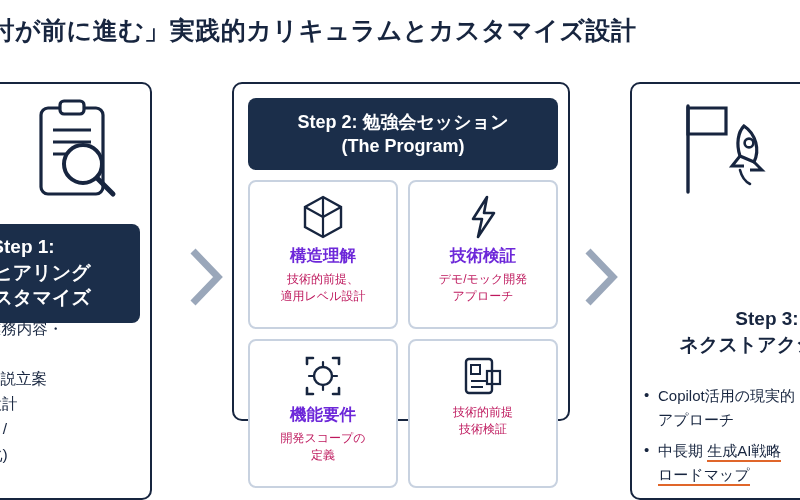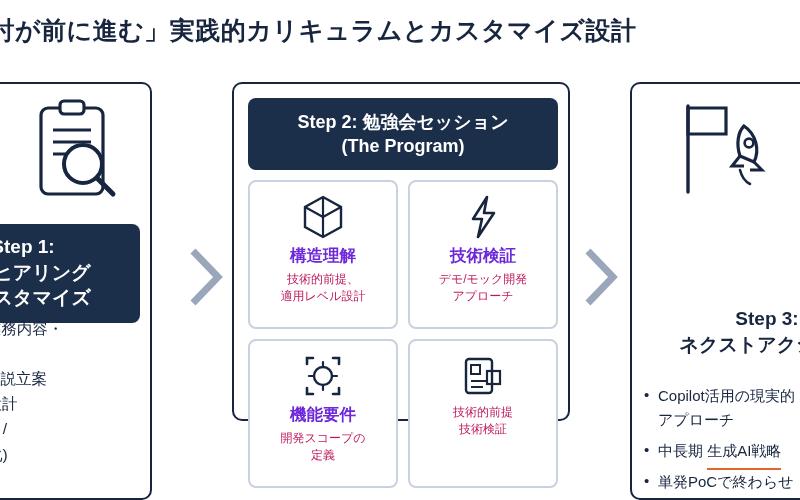--- a/index.html
+++ b/index.html
@@ -190,21 +190,21 @@
   }
   .step3-list .li:before {
     content: "\2022";
     position: absolute;
     left: 2px;
     top: -1px;
     font-size: 15px;
   }
   .hl {
     border-bottom: 2.5px solid #e0662a;
-    padding-bottom: 9px;
+    padding-bottom: 1px;
   }
 
   
   .chev {
     position: absolute;
     width: 34px;
     height: 58px;
   }
   #chev-1 { left: 190px; top: 248px; }
   #chev-2 { left: 585px; top: 248px; }
@@ -342,19 +342,20 @@
     <div>ネクストアクション</div>
   </div>
 
   <div class="step3-list">
     <div class="li">
       <span>Copilot活用の現実的</span><br>
       <span>アプローチ</span>
     </div>
     <div class="li">
       <span>中長期 </span><span class="hl">生成AI戦略</span><br>
+      <span class="hl">ロードマップ</span>
     </div>
     <div class="li">
       <span>単発PoCで終わらせ</span><br>
       
     </div>
   </div>
 </div>
 
 </body></html>

